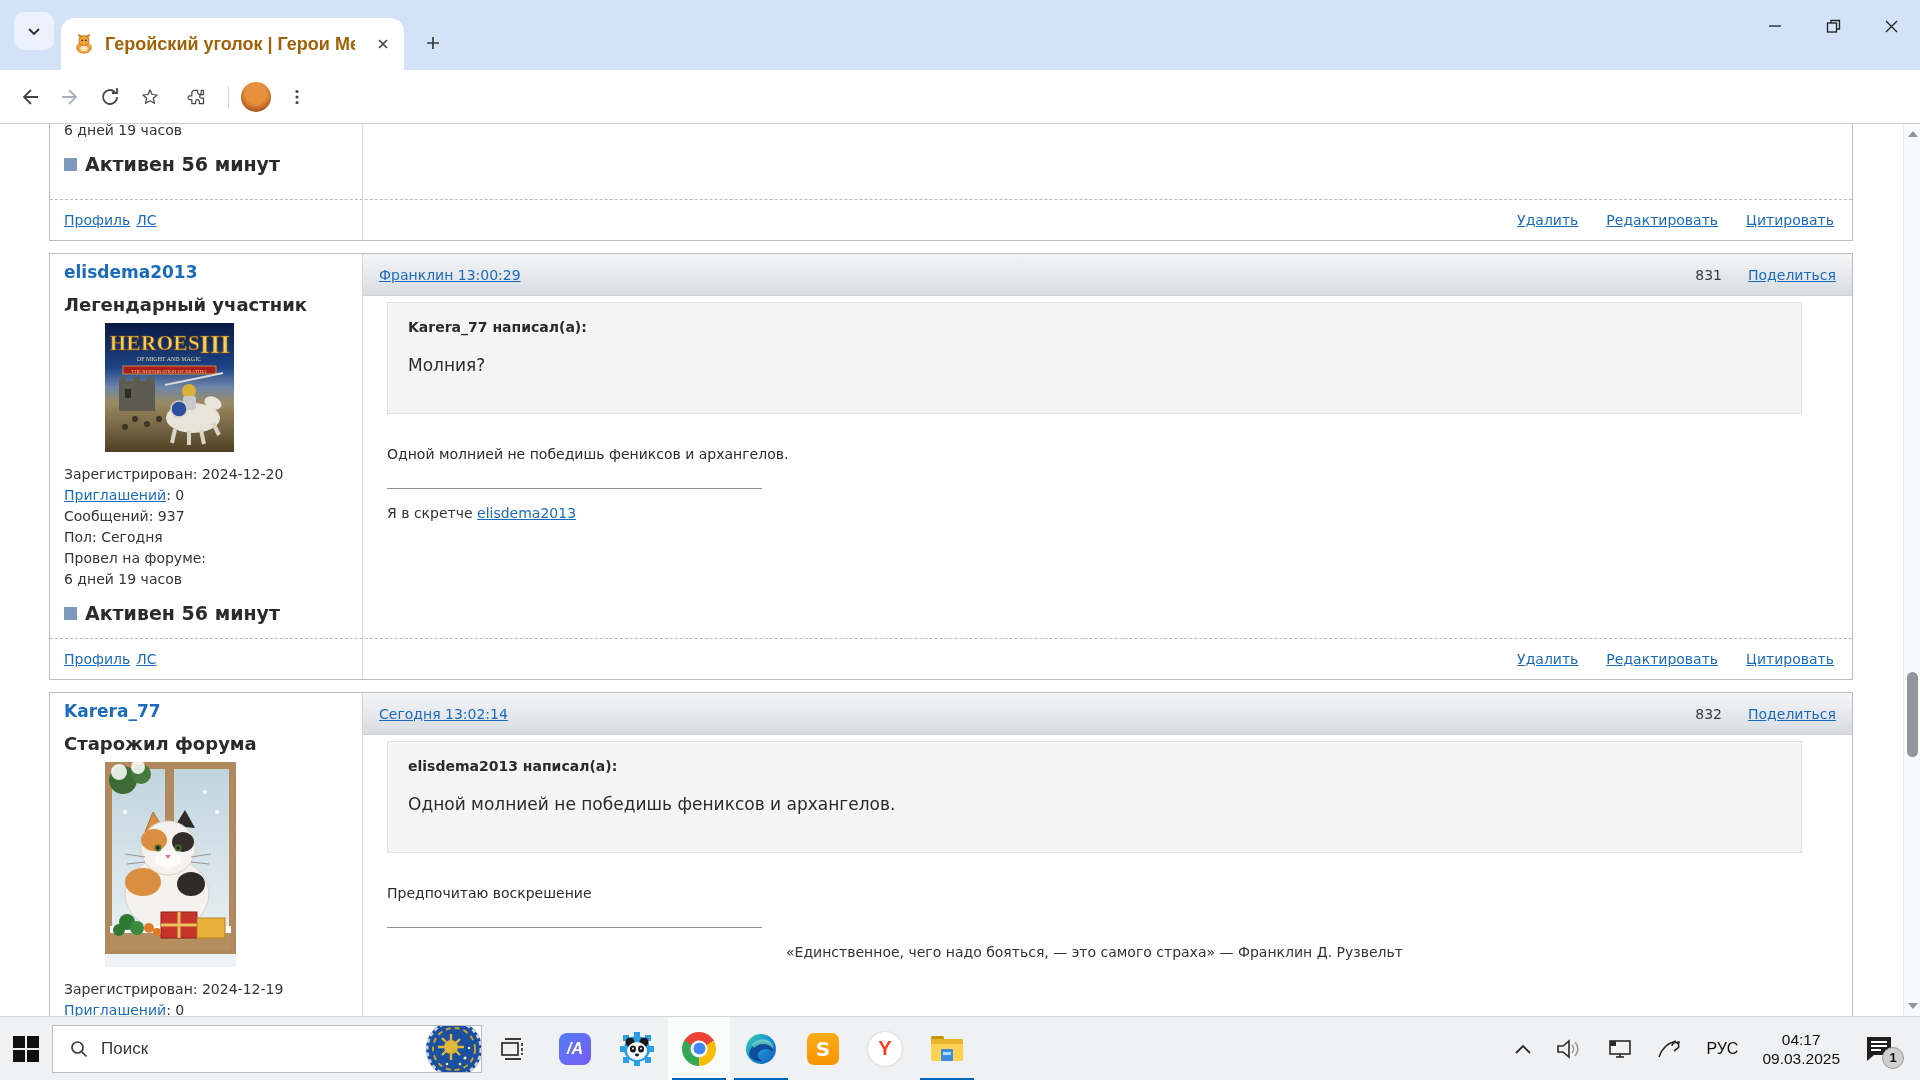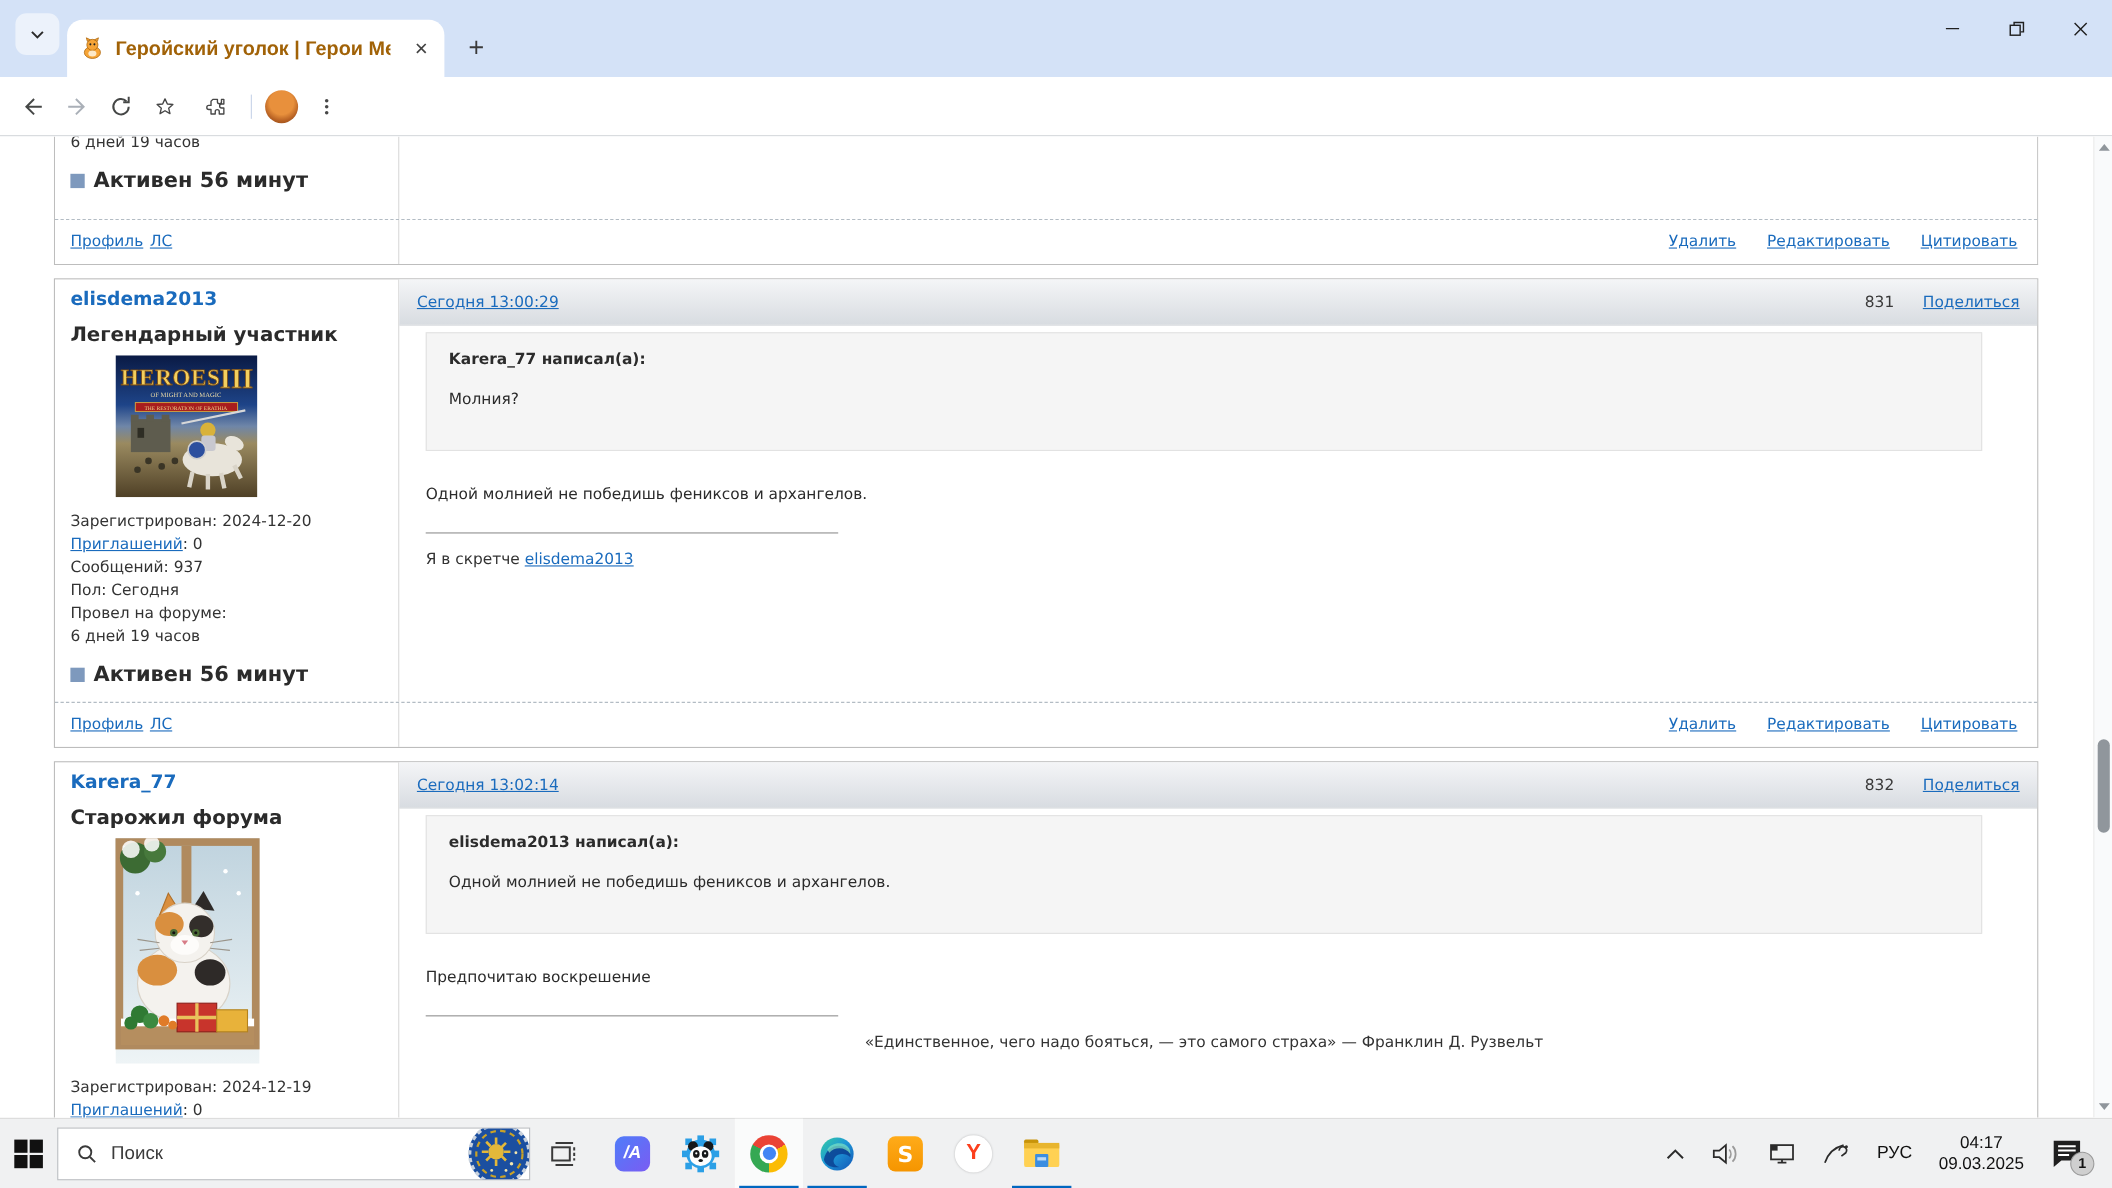--- a/index.html
+++ b/index.html
@@ -42,21 +42,21 @@
   .col-left { width:313px; border-right:1px solid #d9d9d9; padding:8px 14px 14px; }
   .col-right { flex:1; display:flex; flex-direction:column; }
   .post-header { height:42px; background:linear-gradient(#f4f5f7,#d8dce1); border-bottom:1px solid #cfd3d8;
     display:flex; align-items:center; padding:0 16px; }
   .post-number { margin-left:auto; color:#3a3a3a; font-size:14px; }
   .share { margin-left:26px; font-size:14px; }
   .post-date { font-size:14px; }
   .post-body { padding:6px 50px 20px 24px; }
   .quotebox { background:#f5f5f5; border:1px solid #e2e2e2; padding:16px 20px 38px; }
   .quote-author { font-weight:bold; color:#2b2b2b; font-size:14px; }
-  .quote-text { margin-top:20px; font-size:14px; color:#2b2b2b; }
+  .quote-text { margin-top:20px; font-size:17px; color:#2b2b2b; }
   .body-text { margin-top:32px; font-size:14px; color:#2b2b2b; }
   .sig { margin-top:26px; }
   .sig-line { width:375px; border-top:1px solid #8f8f8f; }
   .sig-text { margin-top:16px; font-size:14px; }
   .sig-center { text-align:center; }
   .post-footer { border-top:1px dashed #b3bcc4; display:flex; min-height:41px; }
   .pf-left { width:313px; border-right:1px solid #d9d9d9; padding:10px 14px; display:flex; gap:6px; align-items:center; }
   .pf-right { flex:1; display:flex; justify-content:flex-end; align-items:center; gap:28px; padding:10px 18px; }
   .pf-right a, .pf-left a { font-size:14px; }
 
@@ -276,21 +276,21 @@
           <div class="uinfo">Пол: Сегодня</div>
           <div class="uinfo">Провел на форуме:</div>
           <div class="uinfo">6 дней 19 часов</div>
           <div class="active-row">
             <span class="active-sq"></span>
             <span>Активен 56 минут</span>
           </div>
         </div>
         <div class="col-right">
           <div class="post-header">
-            <a class="lnk post-date">Сегодня 13:00:29</a>
+            <a class="lnk post-date">Франклин 13:00:29</a>
             <span class="post-number">831</span>
             <a class="lnk share">Поделиться</a>
           </div>
           <div class="post-body">
             <div class="quotebox">
               <div class="quote-author">Karera_77 написал(а):</div>
               <div class="quote-text">Молния?</div>
             </div>
             <div class="body-text">Одной молнией не победишь фениксов и архангелов.</div>
             <div class="sig">

